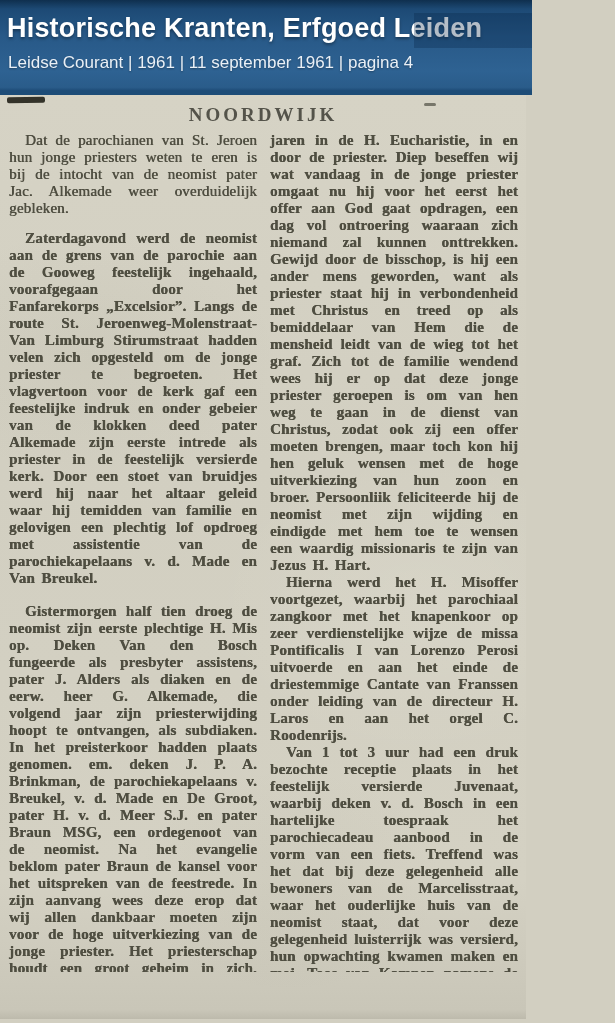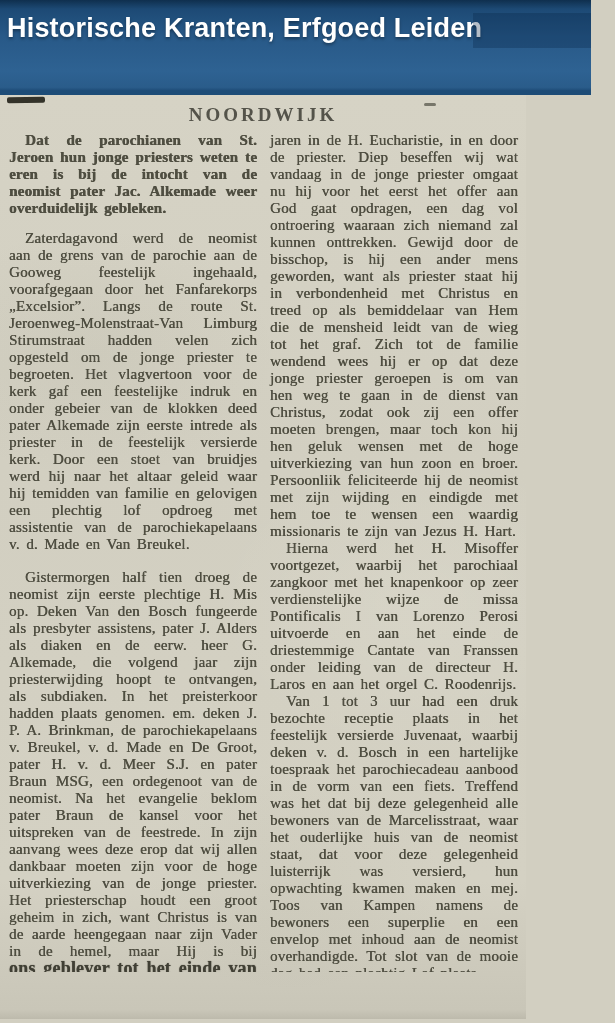--- a/index.html
+++ b/index.html
@@ -1,21 +1,21 @@
 <!DOCTYPE html>
 <html lang="nl"><head>
 <meta charset="utf-8">
 <style>
   * { margin:0; padding:0; box-sizing:border-box; }
   html,body { width:615px; height:1023px; overflow:hidden; }
   body { font-family:"Liberation Sans", sans-serif; background:#d2cfc1; }
 
   
   .site-header{
-    position:relative; width:591px; height:95px;
+    position:relative; width:532px; height:95px;
     background:linear-gradient(180deg,#0f2f4e 0%, #1d4a75 10%, #285988 40%, #2e6292 78%, #2a5c8a 96%, #1c4a75 100%);
     border-bottom:4px solid #1d4c77;
     color:#fff;
   }
   .site-title{
     position:absolute; left:7px; top:13px;
     font-size:27px; font-weight:700; letter-spacing:0.2px;
     text-shadow:0 2px 3px rgba(0,0,0,0.35);
     white-space:nowrap;
   }
@@ -69,28 +69,28 @@
   }
 
   .cols{
     display:flex; gap:13px;
     padding:6px 8px 0 9px;
     height:846px; overflow:hidden;
   }
   .col{ flex:1 1 0; }
   .col p{
     font-size:15px; line-height:17px;
-    font-weight:400;
+    font-weight:700;
     text-align:justify;
     word-spacing:2.5px; letter-spacing:0.2px;
     text-indent:16px;
     text-shadow:0.35px 0 0 currentColor;
   }
   .col p.gap-after{ margin-bottom:13px; }
-  .col p.intro{ font-weight:700; text-shadow:0.5px 0 0 currentColor; }
+  .col p.intro{ font-weight:400; text-shadow:0.5px 0 0 currentColor; }
   .col p.continuation{ text-indent:0; }
   .col p.full-justify{ text-align-last:justify;margin-top:16px; }
   .smudged-line{
     position:relative;
     font-size:18px; line-height:17px; font-weight:700;
     text-align:justify; text-align-last:justify;
     word-spacing:2.5px; letter-spacing:0.2px;
     color:#403f34;
     text-shadow:0 0 1px rgba(50,48,38,0.85);
   }
@@ -98,20 +98,21 @@
     position:absolute; left:88px; top:14px; width:17px; height:5px;
     background:#2e2d24; border-radius:50%; transform:rotate(-4deg);
   }
 </style>
 </head>
 <body>
 
 <header class="site-header">
   <h1 class="site-title">Historische Kranten, Erfgoed Leiden</h1>
   <div class="header-panel"></div>
+  <div class="site-subtitle">Leidse Courant | 1961 | 11 september 1961 | pagina 4</div>
 </header>
 
 <main class="scan">
   <div class="artifact-bar"></div>
   <div class="artifact-dash"></div>
 
   <div class="kicker">NOORDWIJK</div>
 
 
   <div class="cols">

